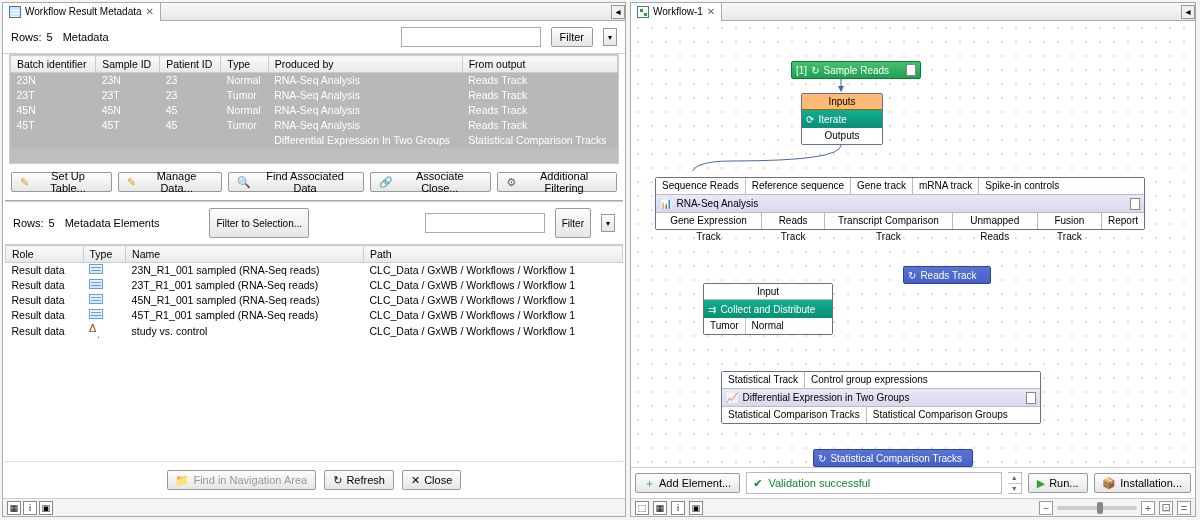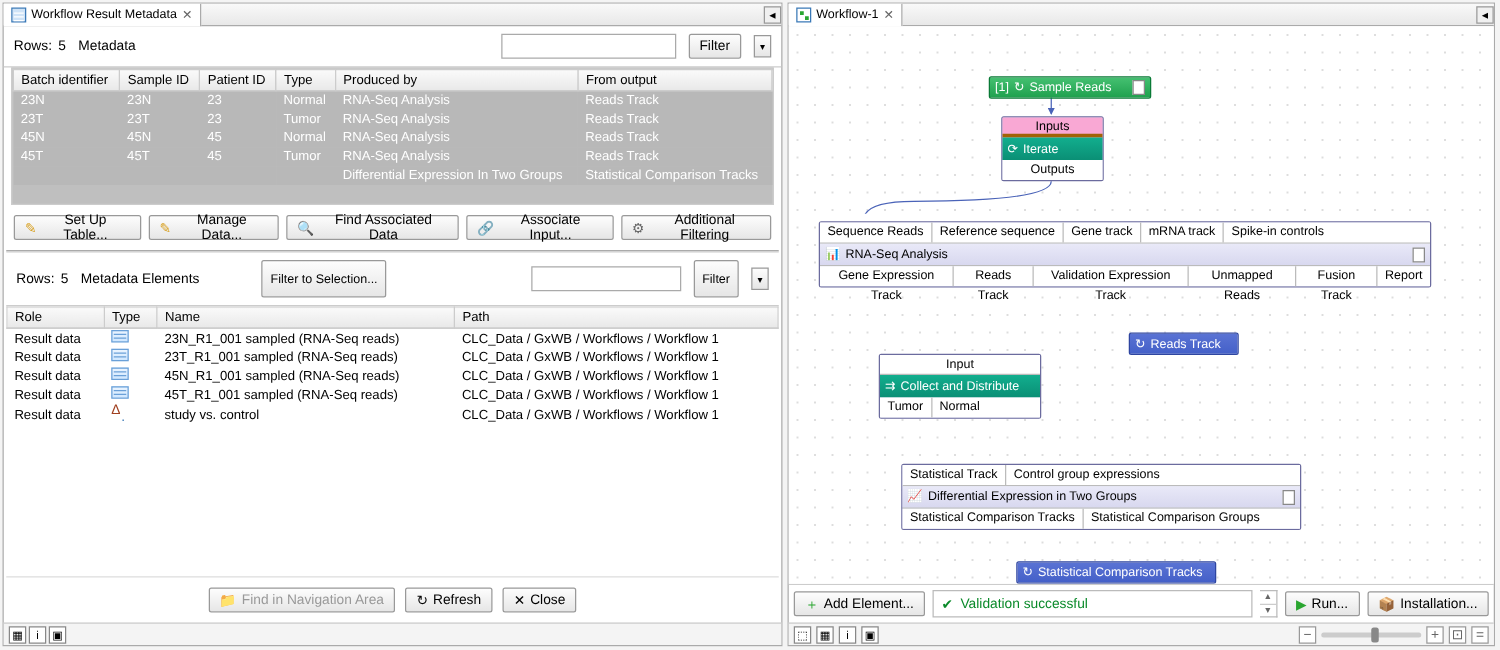--- a/index.html
+++ b/index.html
@@ -165,21 +165,21 @@
     <button class="btn">
         <span class="i-pencil">✎</span>
         <span>Manage Data...</span>
       </button>
     <button class="btn">
         <span class="i-find">🔍</span>
         <span>Find Associated Data</span>
       </button>
     <button class="btn">
         <span class="i-link">🔗</span>
-        <span>Associate Input...</span>
+        <span>Associate Close...</span>
       </button>
     <button class="btn">
         <span class="i-funnel">⚙</span>
         <span>Additional Filtering</span>
       </button>
   </div>
 
   <div class="lower">
     <div class="toprow" style="border-top:1px solid #ccc;">
       <span class="rlabel">
@@ -289,21 +289,21 @@
     </svg>
 
     <div class="node green" style="left:160px;top:40px;width:130px;height:18px;display:flex;align-items:center;gap:4px;padding:0 4px;">
       <span>[1]</span>
         <span>↻</span>
         <span>Sample Reads</span>
         <span class="sheet-icon" style="margin-left:auto"></span>
     </div>
 
     <div class="node" style="left:170px;top:72px;width:82px;">
-      <div style="background:#f9a8d4;border-bottom:3px solid #a16207;height:16px;line-height:16px">Inputs</div>
+      <div style="background:#fdba74;border-bottom:1px solid #a16207;height:16px;line-height:16px">Inputs</div>
       <div class="teal" style="height:18px;display:flex;align-items:center;gap:4px;padding:0 4px;">
           <span>⟳</span>
           <span>Iterate</span>
         </div>
       <div style="background:#fff;height:16px;line-height:16px">Outputs</div>
     </div>
 
     <div class="node" style="left:24px;top:156px;width:490px;">
       <div class="node-row" id="rnaseq-in" style="background:#fff;border-bottom:1px solid #bbb;">
           <div class="cell">Sequence Reads</div>
@@ -313,21 +313,21 @@
           <div class="cell" style="border-right: 0px;">Spike-in controls</div>
         </div>
       <div class="node-head">
           <span>📊</span>
           <span>RNA-Seq Analysis</span>
           <span class="sheet-icon" style="margin-left:auto"></span>
         </div>
       <div class="node-row" id="rnaseq-out" style="background:#fff;">
           <div class="cell">Gene Expression Track</div>
           <div class="cell">Reads Track</div>
-          <div class="cell">Validation Expression Track</div>
+          <div class="cell">Transcript Comparison Track</div>
           <div class="cell">Unmapped Reads</div>
           <div class="cell">Fusion Track</div>
           <div class="cell" style="border-right: 0px;">Report</div>
         </div>
     </div>
 
     <div class="node blue" style="left:272px;top:245px;width:88px;height:18px;display:flex;align-items:center;gap:4px;padding:0 4px;">
       <span>↻</span>
         <span>Reads Track</span>
     </div>

